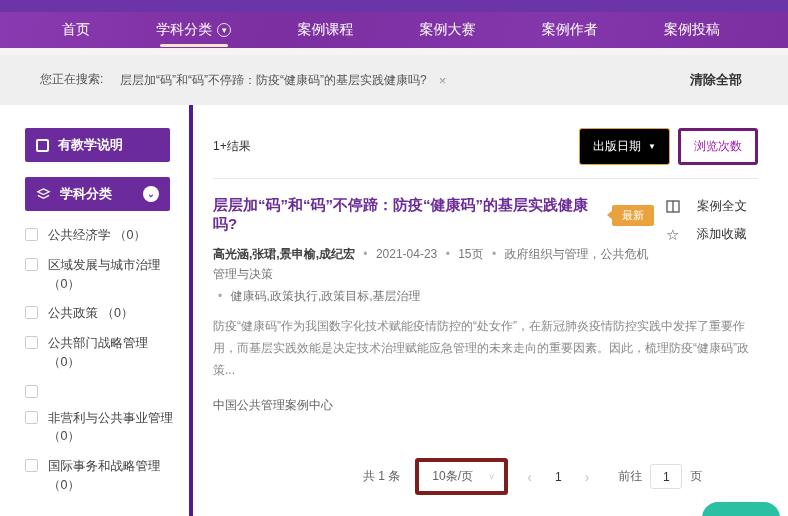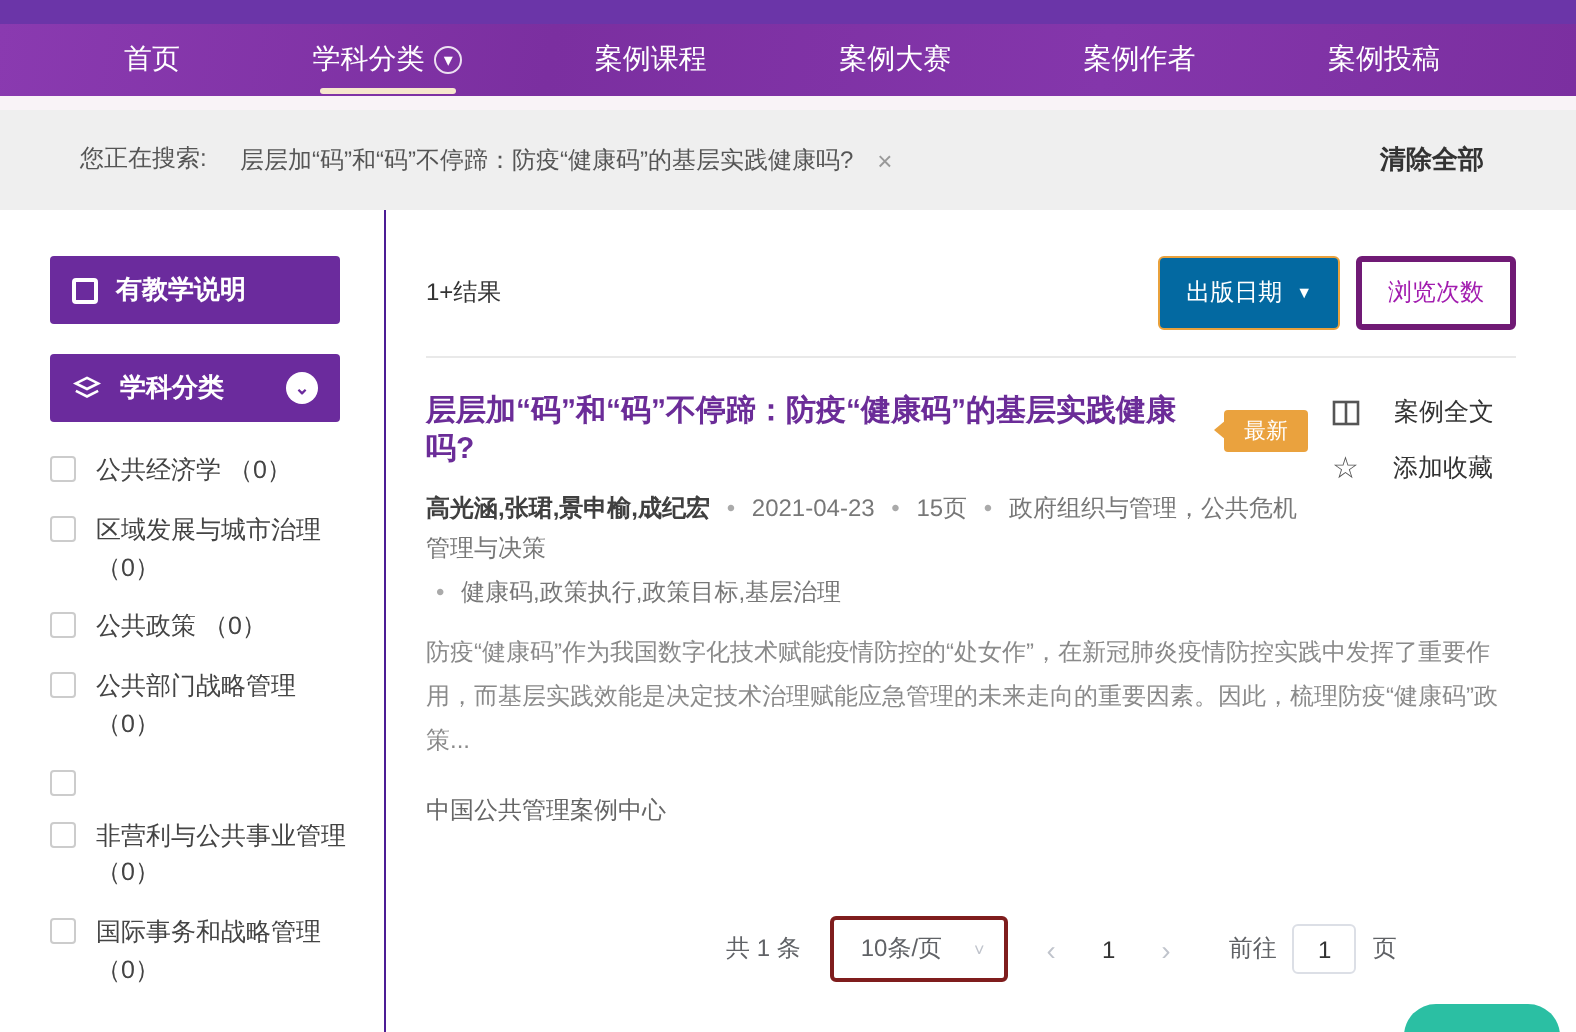--- a/index.html
+++ b/index.html
@@ -19,37 +19,37 @@
 
   
   .search-strip { height:50px; background:#efefef; display:flex; align-items:center; padding:0 46px 0 40px; }
   .search-label { width:66px; font-size:12px; color:#555; line-height:1.45; margin-right:14px; }
   .search-tag { display:flex; align-items:center; font-size:12px; color:#555; }
   .close-x { margin-left:12px; color:#999; font-size:13px; cursor:pointer; }
   .clear-all { margin-left:auto; font-size:13px; color:#333; font-weight:bold; cursor:pointer; }
 
   
   .content { display:flex; padding:0 30px 0 25px; height:411px; }
-  .sidebar { width:168px; flex:none; border-right:1px solid #4c1d95; padding-top:23px; }
+  .sidebar { width:168px; flex:none; border-right:4px solid #4c1d95; padding-top:23px; }
   .side-head { width:145px; height:34px; background:#6b2b9d; border-radius:2px; color:#fff; font-size:13px;
                font-weight:bold; display:flex; align-items:center; gap:9px; padding:0 11px; margin-bottom:15px; cursor:pointer; }
   .side-head .chev { margin-left:auto; width:16px; height:16px; border-radius:50%; background:#fff; color:#6b2b9d;
                      font-size:9px; line-height:16px; text-align:center; font-weight:bold; }
   .cb-white { width:13px; height:13px; border:2px solid #fff; border-radius:2px; flex:none; }
   .side-icon { width:15px; height:13px; flex:none; }
   .check-row { display:flex; gap:10px; margin-bottom:11px; width:152px; font-size:12.5px; color:#444;
                line-height:1.5; align-items:flex-start; cursor:pointer; }
   .checkbox { width:13px; height:13px; border:1px solid #ccc; border-radius:2px; background:#fff; flex:none; margin-top:2px; }
 
   
   .main { flex:1; padding-left:20px; padding-top:23px; }
   .results-bar { display:flex; align-items:center; }
   .result-count { font-size:12px; color:#333; }
   .sort-buttons { margin-left:auto; display:flex; gap:8px; }
-  .btn-orange { background:#0369a1; color:#fff; font-size:12px; padding:7px 13px; border-radius:3px;
+  .btn-orange { background:#000000; color:#fff; font-size:12px; padding:7px 13px; border-radius:3px;
                 display:flex; align-items:center; gap:7px; cursor:pointer; border:1px solid #e9a13c; }
   .btn-orange .caret { font-size:8px; color:#fff; }
   .btn-plain { background:#fff; border:3px solid #701a75; color:#a21caf; font-size:12px; padding:7px 13px;
                border-radius:3px; cursor:pointer; }
   .divider { border-top:1px solid #e9e9e9; margin-top:13px; }
 
   .result-item { position:relative; padding-top:17px; }
   .item-title-row { display:flex; align-items:center; gap:10px; padding-right:104px; }
   .item-title { font-size:15px; font-weight:bold; color:#6b2c98; cursor:pointer; }
   .badge { background:#eaa23e; color:#fff; font-size:11px; padding:3px 10px; border-radius:2px; position:relative; flex:none; }
@@ -64,21 +64,21 @@
   .source { font-size:12px; color:#666; margin-top:16px; }
 
   .item-actions { position:absolute; right:0; top:19px; width:92px; font-size:12.5px; color:#333; }
   .action { display:flex; align-items:center; gap:17px; margin-bottom:11px; cursor:pointer; }
   .star { font-size:15px; color:#555; line-height:1; }
   .book-icon { width:14px; height:13px; }
 
   
   .pagination { display:flex; align-items:center; gap:15px; margin-top:44px; margin-left:150px;
                 font-size:12px; color:#606266; }
-  .page-size-select { border:2px solid #7f1d1d; border-radius:3px; background:#fff; padding:6px 10px 6px 13px;
+  .page-size-select { border:4px solid #7f1d1d; border-radius:3px; background:#fff; padding:6px 10px 6px 13px;
                       display:flex; align-items:center; gap:16px; color:#606266; cursor:pointer; }
   .select-caret { color:#c0c4cc; font-size:9px; }
   .pager-arrow { color:#c0c4cc; font-size:14px; cursor:pointer; padding:0 4px; }
   .page-num { color:#333; padding:0 4px; cursor:pointer; }
   .goto { display:flex; align-items:center; gap:8px; margin-left:10px; }
   .goto-input { width:32px; height:25px; border:1px solid #dcdfe6; border-radius:3px; text-align:center;
                 font-size:12px; color:#333; font-family:"Liberation Sans", sans-serif; }
 
   .fab { position:absolute; right:8px; bottom:-18px; width:78px; height:32px; border-radius:16px;
          background:#2bbfa3; cursor:pointer; }

